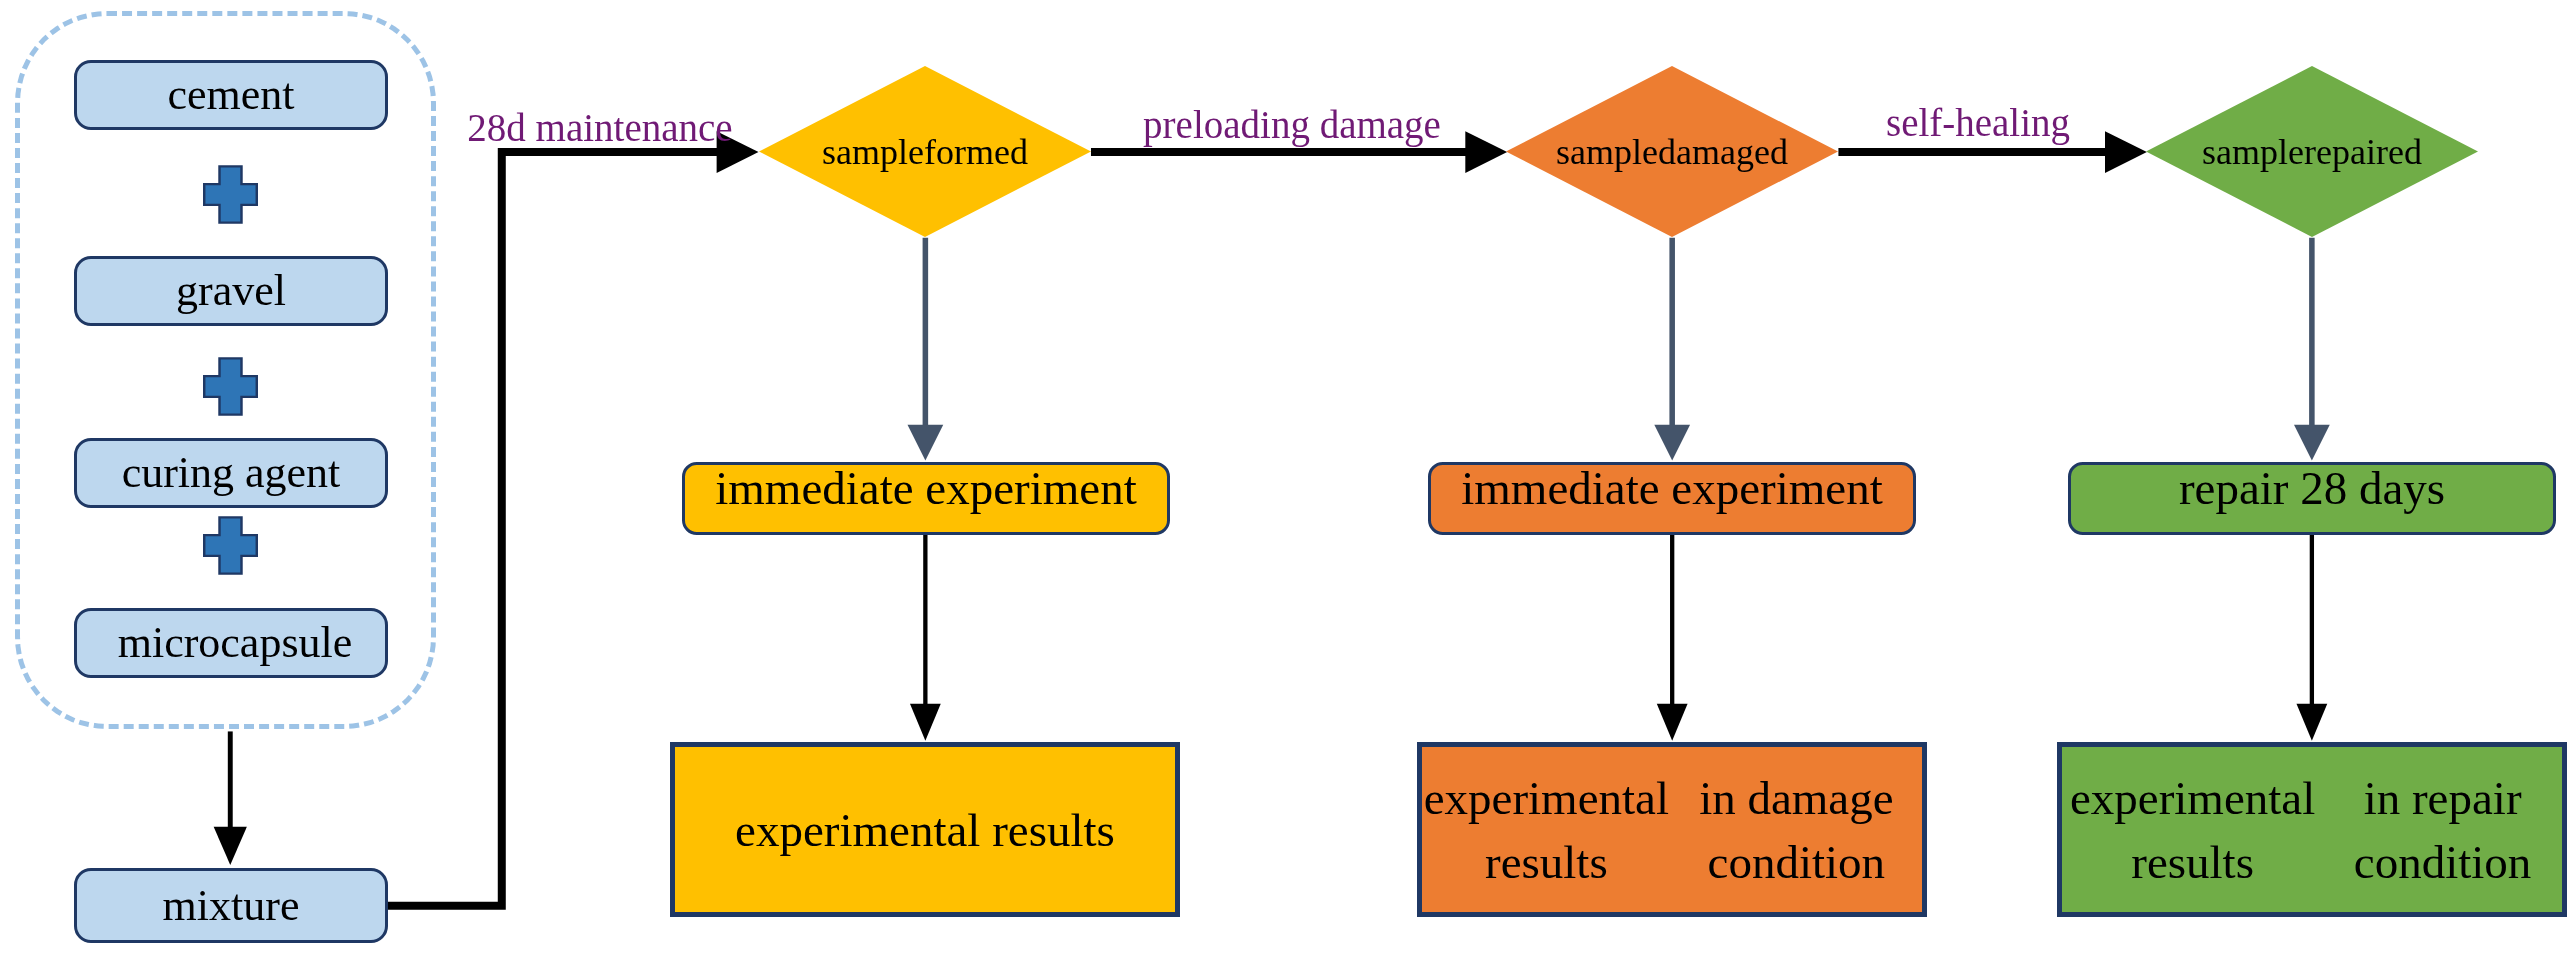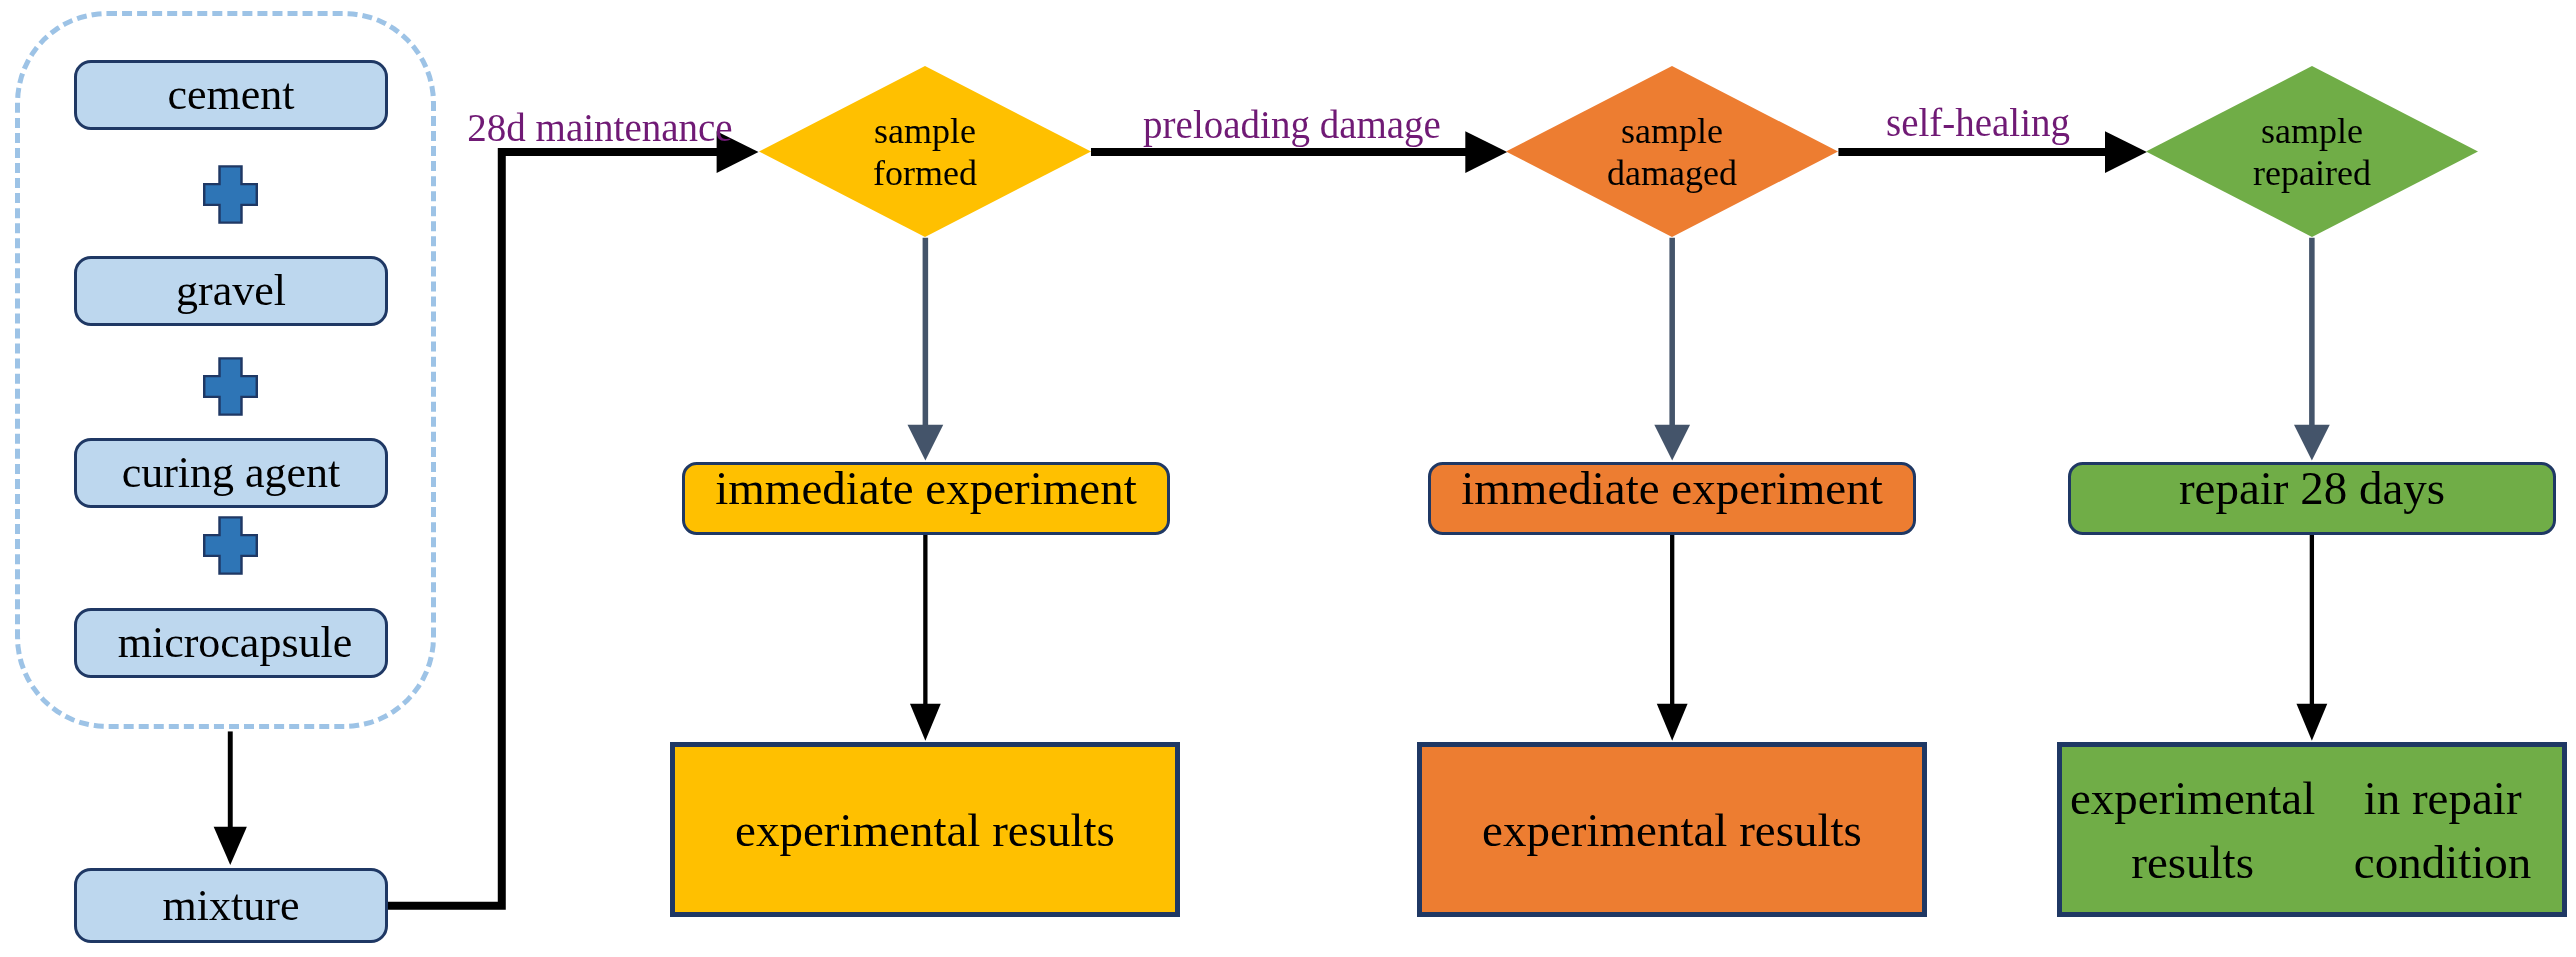--- a/index.html
+++ b/index.html
@@ -29,21 +29,21 @@
     border:5.5px dashed #9DC3E6;
     border-radius:92px;
     box-sizing:border-box;
     background:transparent;
   }
   .plus-wrap{width:55px;height:59px;}
 
   .diamond-wrap{width:332px;height:171px;}
   .diamond-text{
     position:absolute;left:0;top:0;width:100%;height:100%;
-    display:flex;flex-direction:column;align-items:center;justify-content:center;
+    display:flex;flex-direction:row;align-items:center;justify-content:center;
     font-size:36px;line-height:42px;color:#000;text-align:center;
   }
   .action-box{
     width:488px;height:73px;
     border:3.7px solid #1F3864;
     border-radius:14.8px;
     display:flex;align-items:flex-start;justify-content:center;
     font-size:47px;color:#000;line-height:1;
     box-sizing:border-box;
   }
@@ -190,20 +190,21 @@
       <span>damaged</span>
     </div>
   </div>
 
   <div class="abs action-box fill-orange node" style="left:1428px;top:462px;">
     <span>immediate experiment</span>
   </div>
 
   <div class="abs result-box fill-orange node" style="left:1417px;top:742px;">
     <span>experimental results</span>
+    <span>in damage condition</span>
   </div>
 
   <div class="abs diamond-wrap node" style="left:2146px;top:66px;">
     <svg viewBox="0 0 540 278" width="332" height="171">
       <polygon points="270,0 540,139 270,278 0,139" fill="#70AD47"></polygon>
     </svg>
     <div class="diamond-text">
       <span>sample</span>
       <span>repaired</span>
     </div>

